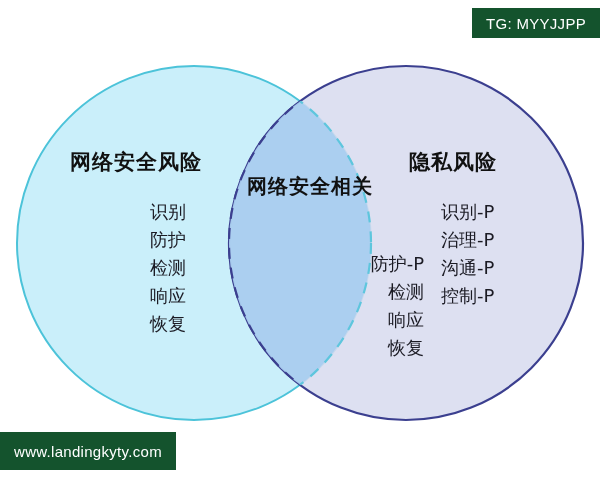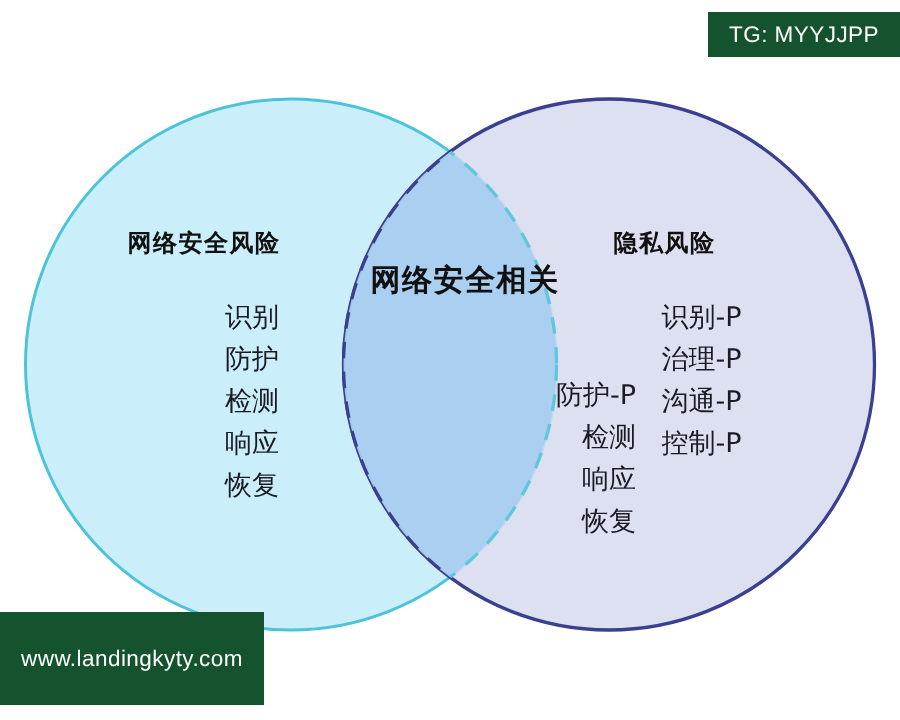--- a/index.html
+++ b/index.html
@@ -36,21 +36,21 @@
     left: 0;
     top: 0;
     width: 600px;
     height: 480px;
     pointer-events: none;
   }
   .text-layer > * { pointer-events: auto; }
 
   .grp-title {
     position: absolute;
-    font-size: 16px;
+    font-size: 21px;
     font-weight: bold;
     color: #111111;
     letter-spacing: 1px;
     white-space: nowrap;
     line-height: 26px;
   }
 
   .grp-list {
     position: absolute;
     font-size: 18px;
@@ -118,21 +118,21 @@
   #wm-top {
     right: 0;
     top: 8px;
     height: 30px;
     padding: 0 14px;
   }
   #wm-bottom {
     left: 0;
     bottom: 10px;
     height: 30px;
-    padding: 16px 14px;
+    padding: 4px 14px;
   }
 </style>
 </head>
 <body>
 
 <div id="venn-stage">
 
   <svg id="venn-svg" viewBox="0 0 600 480">
     <defs>
       <clipPath id="clip-left-circle">

